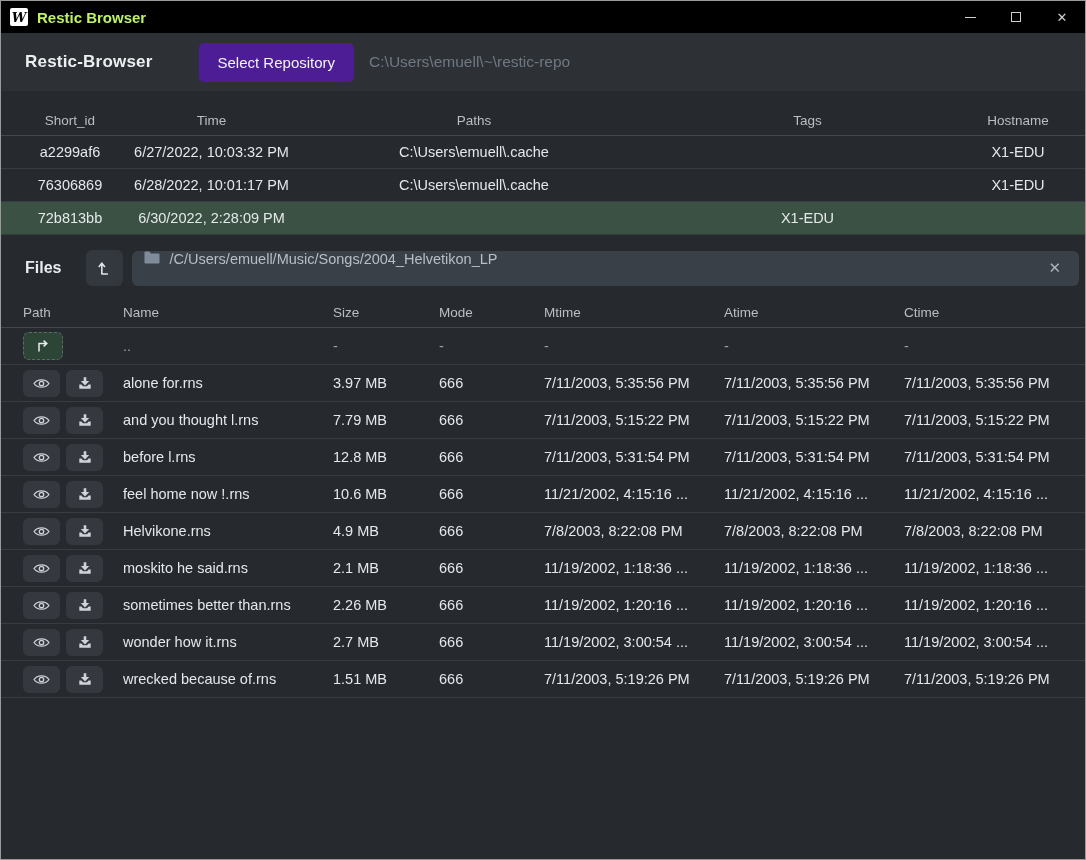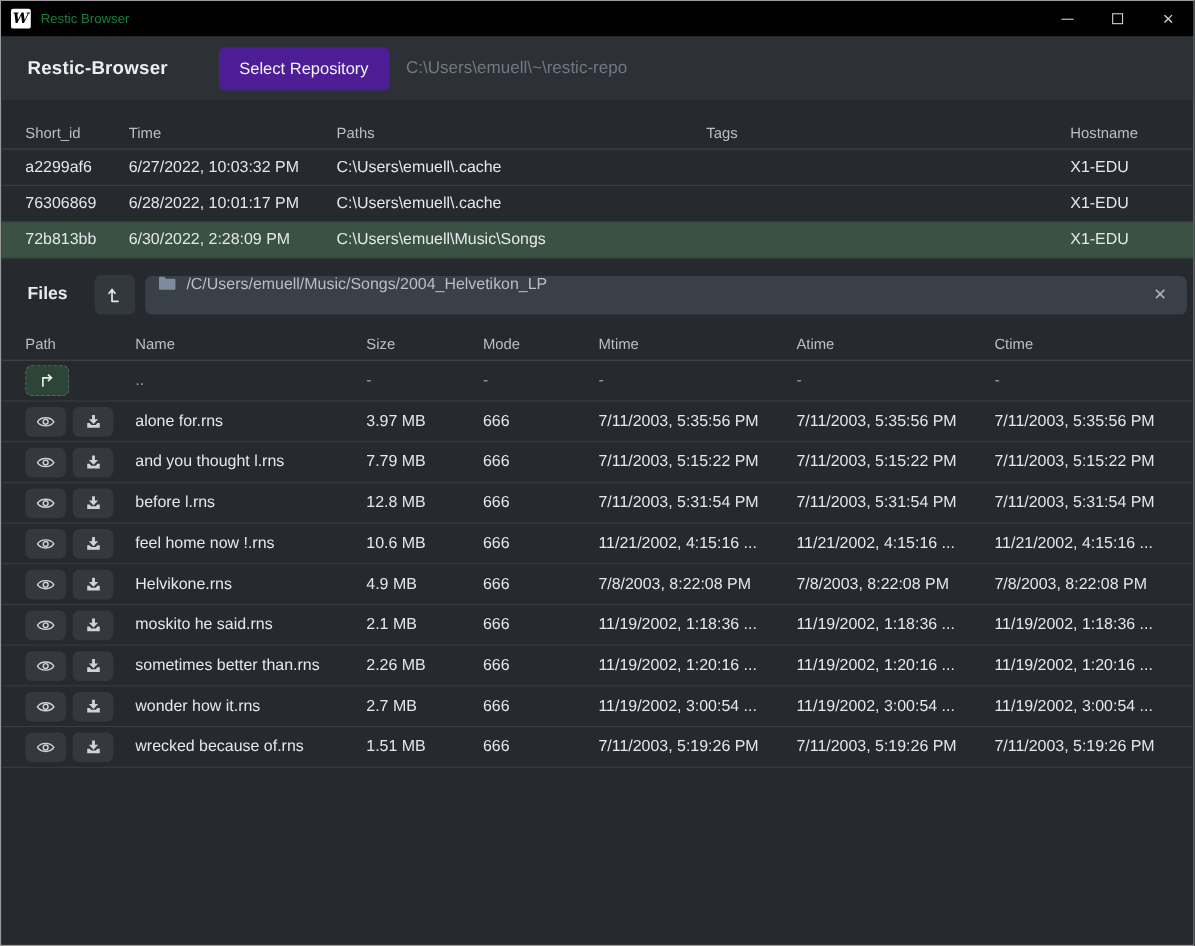--- a/index.html
+++ b/index.html
@@ -20,21 +20,21 @@
     display: flex; align-items: center;
     flex: 0 0 auto;
   }
   .app-logo {
     width: 18px; height: 18px; margin-left: 9px;
     background: #fff; border-radius: 2px;
     display: flex; align-items: center; justify-content: center;
     color: #000; font-weight: bold; font-style: italic;
     font-size: 13px; font-family: "DejaVu Serif", serif;
   }
-  .titlebar-title { color: #15803d; font-size: 12px; margin-left: 9px; }
+  .titlebar-title { color: #bef264; font-size: 15px; margin-left: 9px; font-weight: bold; }
   .titlebar-spacer { flex: 1; }
   .win-btn {
     width: 46px; height: 32px; background: transparent; border: none;
     color: #cfcfcf; display: flex; align-items: center; justify-content: center;
     font-size: 13px; cursor: default;
   }
   .min-glyph { display: block; width: 11px; border-top: 1.4px solid #cfcfcf; }
   .max-glyph { display: block; width: 10px; height: 10px; border: 1.2px solid #cfcfcf; }
 
   
@@ -52,21 +52,21 @@
   }
   .repo-path { margin-left: 15px; color: #6f7883; font-size: 15.5px; }
 
   
   .section-title {
     color: #e9ecee; font-size: 16px; font-weight: bold;
     padding: 22px 24px 0 24px;
   }
 
   
-  .snap-grid { display: grid; grid-template-columns: 94px 189px 336px 331px 1fr; align-items: center; padding: 0 22px; }
+  .snap-grid { display: grid; grid-template-columns: 94px 189px 336px 331px 1fr; align-items: center; padding: 0 22px; text-align: center; }
   .files-grid { display: grid; grid-template-columns: 100px 210px 106px 105px 180px 180px 1fr; align-items: center; padding: 0 22px; }
   .table-head { height: 31px; margin-top: 14px; border-bottom: 1px solid #42474d; }
   .hcell { color: #b9bfc5; font-size: 13.5px; }
   .cell { color: #e5e8ea; font-size: 14.5px; white-space: nowrap; overflow: hidden; }
   .cell.dim { color: #9aa0a7; }
 
   .snap-row { height: 33px; border-bottom: 1px solid #383d43; cursor: pointer; }
   .snap-row.selected { background: #3a5144; border-bottom-color: #30413a; }
 
   
@@ -153,21 +153,20 @@
       <div class="snap-row snap-grid">
         <div class="cell">76306869</div>
         <div class="cell">6/28/2022, 10:01:17 PM</div>
         <div class="cell">C:\Users\emuell\.cache</div>
         <div class="cell"></div>
         <div class="cell">X1-EDU</div>
       </div>
       <div class="snap-row snap-grid selected">
         <div class="cell">72b813bb</div>
         <div class="cell">6/30/2022, 2:28:09 PM</div>
-        <div class="cell">C:\Users\emuell\Music\Songs</div>
         <div class="cell"></div>
         <div class="cell">X1-EDU</div>
       </div>
     </div>
 
   <div class="files-bar">
     <div class="files-title">Files</div>
     <button class="level-up-btn">
       <svg width="17" height="17" viewBox="0 0 16 16">
         <path d="M5.5 13.2 H11.2 M5.5 13.6 V4 M2.6 6.6 L5.5 3.1 L8.4 6.6" fill="none" stroke="#e2e5e8" stroke-width="1.5"></path>

